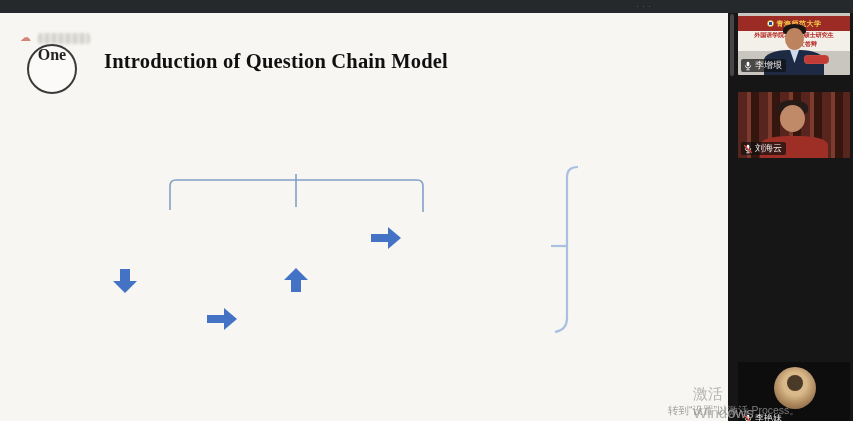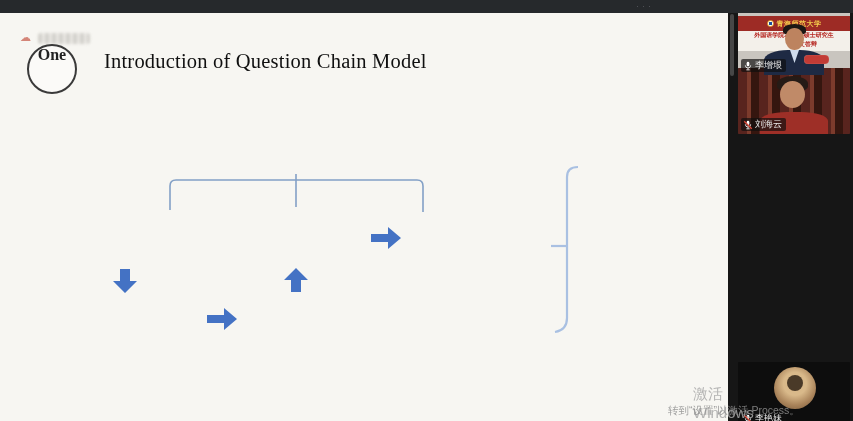--- a/index.html
+++ b/index.html
@@ -15,21 +15,21 @@
   .slide { position:absolute; left:0; top:13px; width:728px; height:408px; background:#f7f6f2; z-index:1; }
 
   .cloud-icon { position:absolute; left:20px; top:18px; font-size:11px; color:#cc6a5a; opacity:.8; }
   .blur-watermark { position:absolute; left:38px; top:20px; width:52px; height:11px; border-radius:3px;
         background:repeating-linear-gradient(90deg,#c9c7c2 0 4px,#e8e6e1 4px 7px); filter:blur(1.6px); opacity:.8; }
 
   .circle-one { position:absolute; left:27px; top:31px; width:50px; height:50px; border:2.5px solid #3a3a3a;
         border-radius:50%; background:#fbfaf8; display:flex; align-items:flex-start; justify-content:center;
         font-family:"Liberation Serif", serif; font-weight:bold; font-size:16px; color:#222; }
   .slide-title { position:absolute; left:104px; top:37px; font-family:"Liberation Serif", serif;
-        font-weight:normal; font-size:20.5px; color:#101010; letter-spacing:.2px; }
+        font-weight:bold; font-size:20.5px; color:#101010; letter-spacing:.2px; }
 
   .pre { white-space:pre-line; }
 
   .ellipse { position:absolute; left:223px; top:100px; width:144px; height:74px; background:#cdd4e2;
         border:2px solid #83a0c6; border-radius:50%; display:flex; align-items:center; justify-content:center;
         text-align:center; font-weight:bold; font-size:15px; color:#111; line-height:1.25; }
 
   .fbox { position:absolute; display:flex; align-items:center; justify-content:center; text-align:center;
         font-weight:bold; font-size:15px; color:#101418; line-height:1.3; }
   .fbox.gray { background:#e9e8e4; border:1.6px solid #92abce; border-radius:10px; }
@@ -44,21 +44,21 @@
 
   .outcome { position:absolute; left:583px; font-weight:bold; font-size:15.5px; color:#17181a; line-height:21px; }
   .outcome.o1 { top:166px; } .outcome.o2 { top:232px; } .outcome.o3 { top:298px; }
 
   
   .sidebar { position:absolute; left:728px; top:0; width:125px; height:421px; background:#161616; z-index:3; }
   .scroll-thumb { position:absolute; left:2px; top:14px; width:4px; height:62px; background:#474747; border-radius:2px; }
 
   .tile { position:absolute; left:10px; width:112px; height:66px; background:#222; overflow:hidden; border-radius:1px; }
   .tile1 { top:9px;  background:#c9c5bf; }
-  .tile2 { top:68px; }
+  .tile2 { top:92px; }
   .tile3 { top:148px; border:2px solid #2fae4b; background:#b9b5af; }
   .tile4 { top:218px; background:linear-gradient(180deg,#8d8a81 0%,#6f6b63 45%,#474440 100%); }
   .tile5 { top:291px; background:#0c0c0c; }
   .tile6 { top:362px; background:#0d0d0d; }
 
   
   .banner-strip { position:absolute; left:0; width:100%; height:15px; background:#9d2b25;
         display:flex; align-items:center; justify-content:center; gap:3px; z-index:1; }
   .banner-strip .uni { color:#f2c84b; font-size:7px; font-weight:bold; letter-spacing:.5px; }
   .logo-dot { width:7px; height:7px; border-radius:50%;

